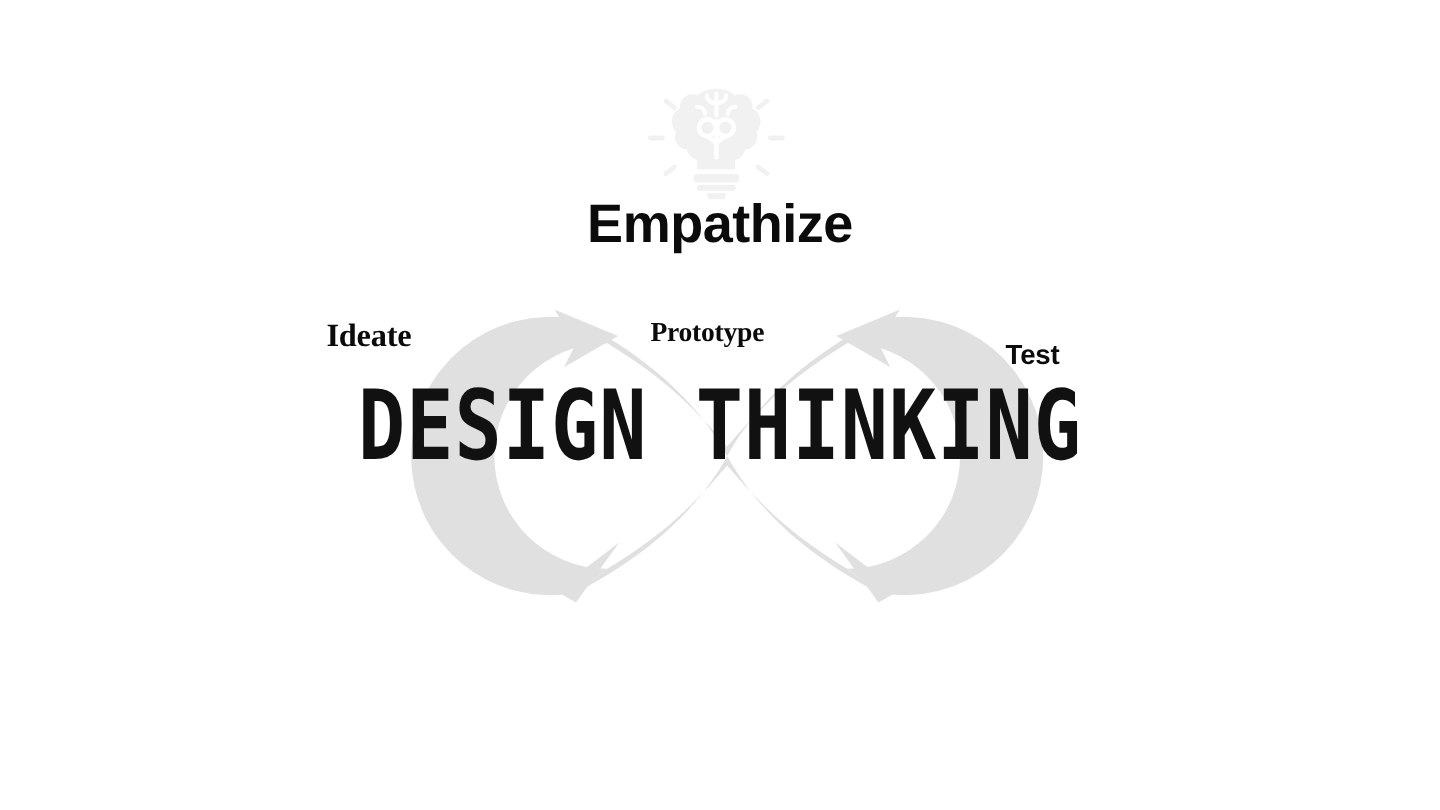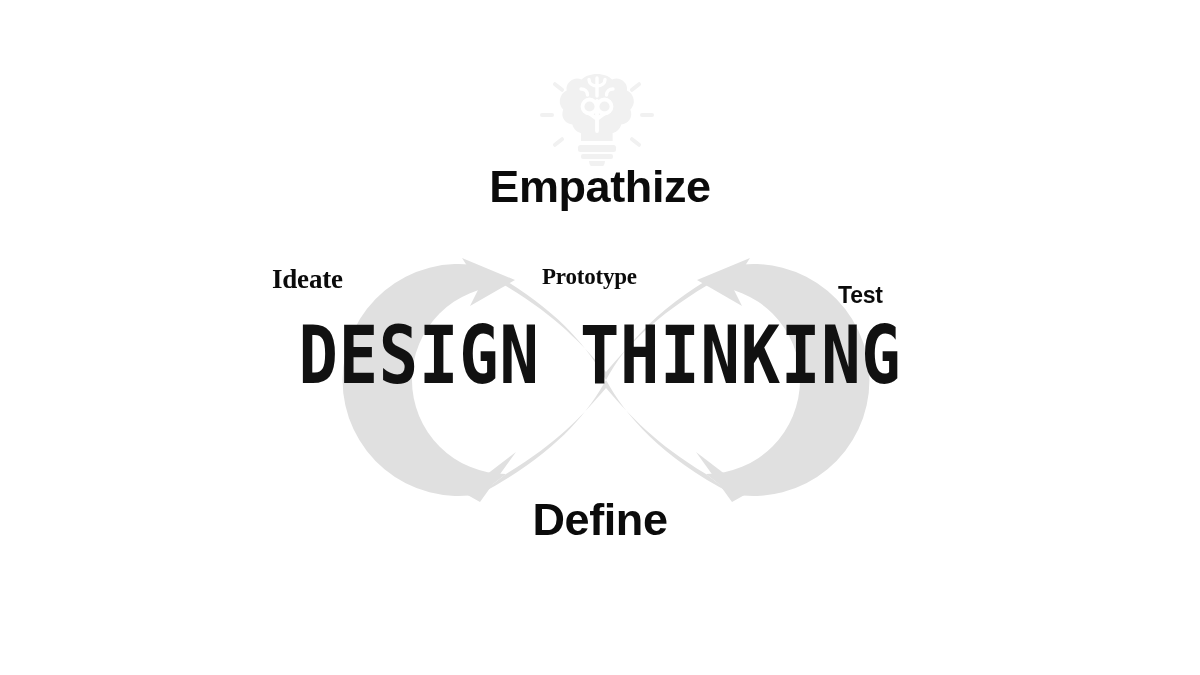--- a/index.html
+++ b/index.html
@@ -227,15 +227,14 @@
   <div id="center-wordmark">DESIGN THINKING</div>
 
   <div class="stage-label" id="label-empathize">Empathize</div>
 
   <div class="stage-label" id="label-ideate">Ideate</div>
 
   <div class="stage-label" id="label-prototype">Prototype</div>
 
   <div class="stage-label" id="label-test">Test</div>
 
-  <div class="stage-label" id="label-define">Define</div>
 
 </div>
 
 </body></html>

